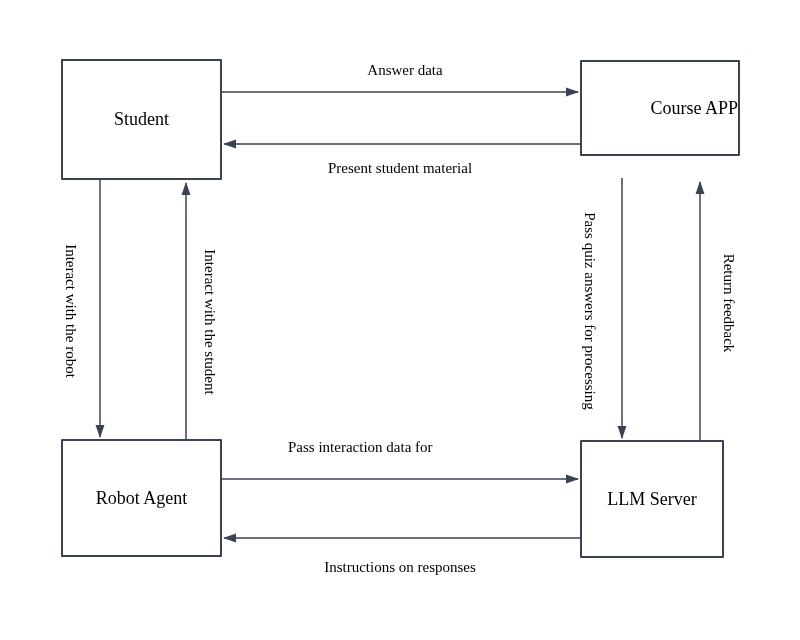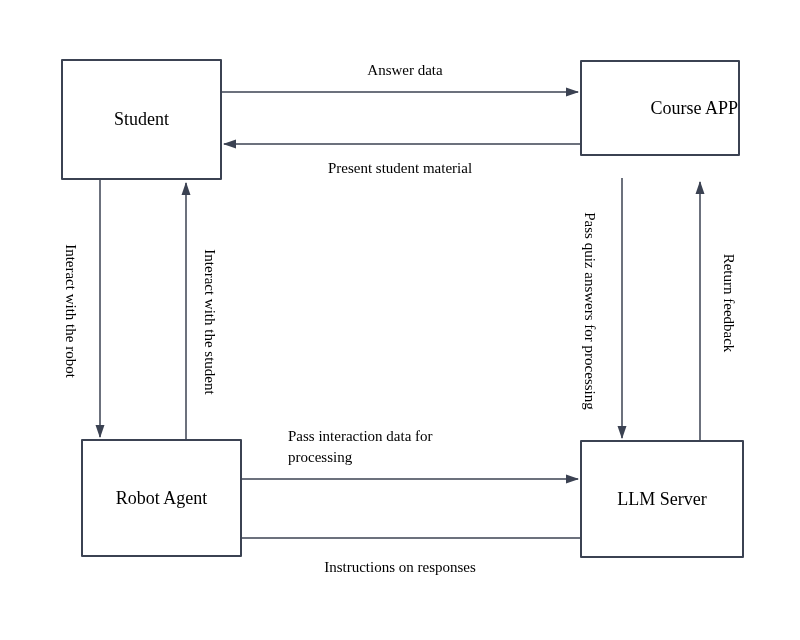--- a/index.html
+++ b/index.html
@@ -36,22 +36,22 @@
     flex-direction: column;
     align-items: center;
     justify-content: center;
     text-align: center;
     font-size: 18px;
     color: #000000;
     line-height: 25px;
   }
   .node-student   { left: 61px;  top: 59px;  width: 161px; height: 121px; }
   .node-courseapp { left: 580px; top: 60px;  width: 160px; height: 96px; align-items: flex-end; }
-  .node-robot     { left: 61px;  top: 439px; width: 161px; height: 118px; margin-left: 20px; }
-  .node-llm       { left: 580px; top: 440px; width: 164px; height: 118px; }
+  .node-robot     { left: 61px;  top: 439px; width: 161px; height: 118px; }
+  .node-llm       { left: 580px; top: 440px; width: 144px; height: 118px; }
   .edge-label {
     position: absolute;
     font-size: 15px;
     color: #000000;
     white-space: nowrap;
     transform: translate(-50%, -50%);
     line-height: 21px;
   }
   .edge-label.vertical {
     transform: translate(-50%, -50%) rotate(90deg);
@@ -98,21 +98,20 @@
   <div class="node node-llm">
     <span>LLM Server</span>
   </div>
 
   <div class="edge-label" style="left:405px; top:70px;">Answer data</div>
 
   <div class="edge-label" style="left:400px; top:168px;">Present student material</div>
 
   <div class="edge-label two-line" style="left:398px; top:447px;">
     <div>Pass interaction data for</div>
-    <div>processing</div>
   </div>
 
   <div class="edge-label" style="left:400px; top:567px;text-align:right;">Instructions on responses</div>
 
   <div class="edge-label vertical" style="left:70px; top:311px;">Interact with the robot</div>
 
   <div class="edge-label vertical" style="left:209px; top:322px;">Interact with the student</div>
 
   <div class="edge-label vertical" style="left:589px; top:311px;">Pass quiz answers for processing</div>
 

